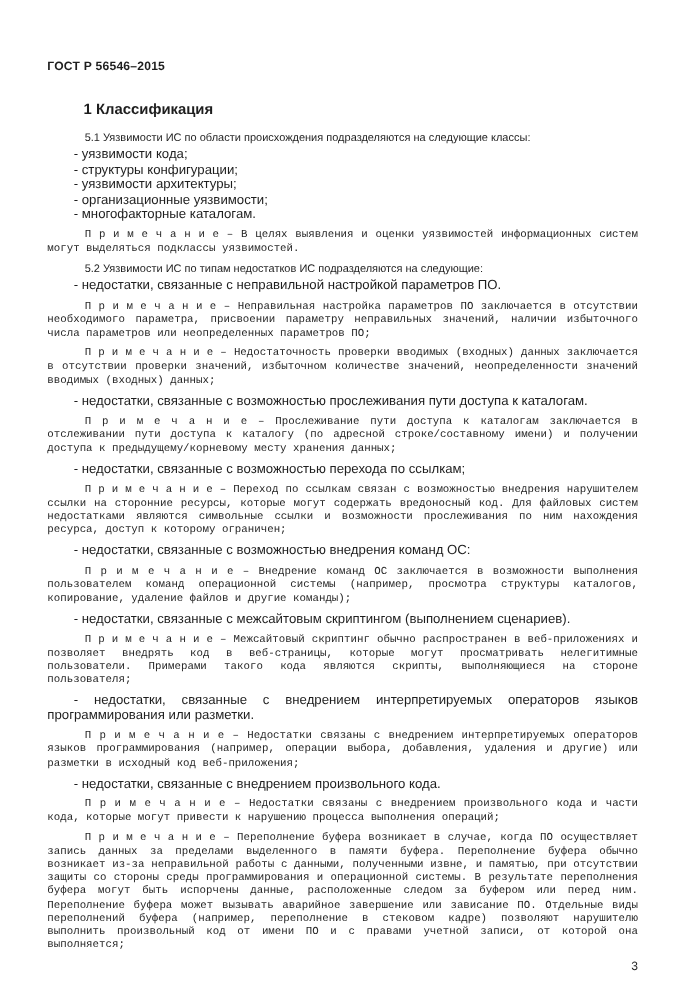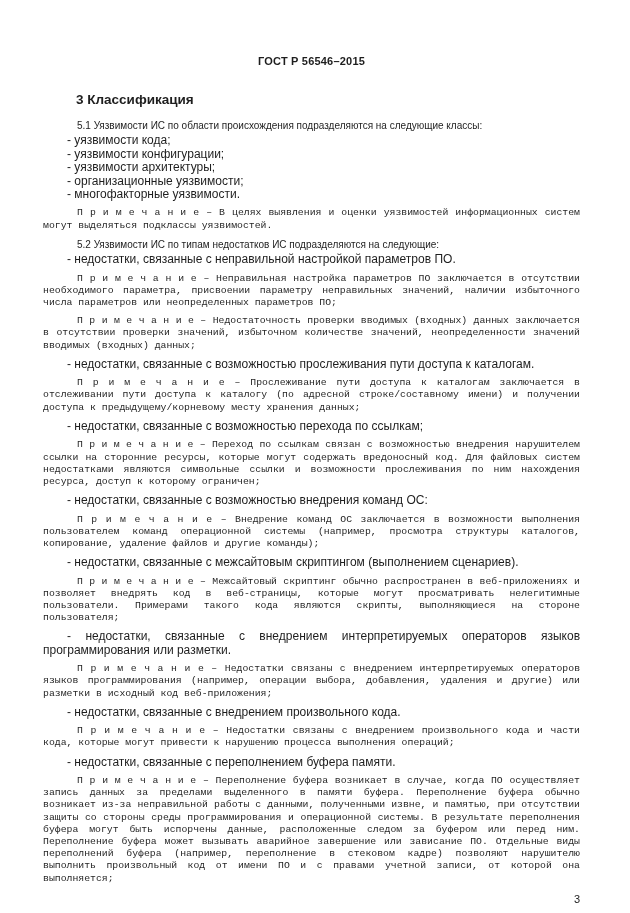--- a/index.html
+++ b/index.html
@@ -11,21 +11,21 @@
     color:#1e1e1e;
     overflow:hidden;
   }
   .content{
     margin-left:43px;
     width:537px;
     padding-top:55px;
   }
   .doc-code{
     font-size:11px;line-height:13px;font-weight:bold;
-    text-align:center;
+    text-align:left;
     letter-spacing:0.2px;
   }
   .sec-heading{
     margin:24px 0 12px 0;
     padding-left:33px;
     font-size:13.5px;line-height:15px;font-weight:bold;
   }
   .para{
     margin:4px 0 2px 0;
     font-size:10px;line-height:13.4px;
@@ -53,28 +53,28 @@
   }
 </style>
 </head>
 <body>
 
 <div class="page">
   <div class="content">
 
     <div class="doc-code">ГОСТ Р 56546–2015</div>
 
-    <div class="sec-heading">3 Классификация</div>
+    <div class="sec-heading">1 Классификация</div>
 
     <p class="para">5.1 Уязвимости ИС по области происхождения подразделяются на следующие классы:</p>
     <p class="item">- уязвимости кода;</p>
-    <p class="item">- уязвимости конфигурации;</p>
+    <p class="item">- структуры конфигурации;</p>
     <p class="item">- уязвимости архитектуры;</p>
     <p class="item">- организационные уязвимости;</p>
-    <p class="item">- многофакторные уязвимости.</p>
+    <p class="item">- многофакторные каталогам.</p>
     <p class="note"><span>П р и м е ч а н и е</span> <span>– В целях выявления и оценки уязвимостей информационных систем могут выделяться подклассы уязвимостей.</span></p>
 
     <p class="para">5.2 Уязвимости ИС по типам недостатков ИС подразделяются на следующие:</p>
 
     <p class="item">- недостатки, связанные с неправильной настройкой параметров ПО.</p>
     <p class="note"><span>П р и м е ч а н и е</span> <span>– Неправильная настройка параметров ПО заключается в отсутствии необходимого параметра, присвоении параметру неправильных значений, наличии избыточного числа параметров или неопределенных параметров ПО;</span></p>
 
     <p class="note"><span>П р и м е ч а н и е</span> <span>– Недостаточность проверки вводимых (входных) данных заключается в отсутствии проверки значений, избыточном количестве значений, неопределенности значений вводимых (входных) данных;</span></p>
 
     <p class="item">- недостатки, связанные с возможностью прослеживания пути доступа к каталогам.</p>
@@ -88,19 +88,18 @@
 
     <p class="item">- недостатки, связанные с межсайтовым скриптингом (выполнением сценариев).</p>
     <p class="note"><span>П р и м е ч а н и е</span> <span>– Межсайтовый скриптинг обычно распространен в веб-приложениях и позволяет внедрять код в веб-страницы, которые могут просматривать нелегитимные пользователи. Примерами такого кода являются скрипты, выполняющиеся на стороне пользователя;</span></p>
 
     <p class="item">- недостатки, связанные с внедрением интерпретируемых операторов языков программирования или разметки.</p>
     <p class="note"><span>П р и м е ч а н и е</span> <span>– Недостатки связаны с внедрением интерпретируемых операторов языков программирования (например, операции выбора, добавления, удаления и другие) или разметки в исходный код веб-приложения;</span></p>
 
     <p class="item">- недостатки, связанные с внедрением произвольного кода.</p>
     <p class="note"><span>П р и м е ч а н и е</span> <span>– Недостатки связаны с внедрением произвольного кода и части кода, которые могут привести к нарушению процесса выполнения операций;</span></p>
 
-    <p class="item">- недостатки, связанные с переполнением буфера памяти.</p>
     <p class="note"><span>П р и м е ч а н и е</span> <span>– Переполнение буфера возникает в случае, когда ПО осуществляет запись данных за пределами выделенного в памяти буфера. Переполнение буфера обычно возникает из-за неправильной работы с данными, полученными извне, и памятью, при отсутствии защиты со стороны среды программирования и операционной системы. В результате переполнения буфера могут быть испорчены данные, расположенные следом за буфером или перед ним. Переполнение буфера может вызывать аварийное завершение или зависание ПО. Отдельные виды переполнений буфера (например, переполнение в стековом кадре) позволяют нарушителю выполнить произвольный код от имени ПО и с правами учетной записи, от которой она выполняется;</span></p>
 
     <div class="page-num">3</div>
 
   </div>
 </div>
 
 </body></html>

